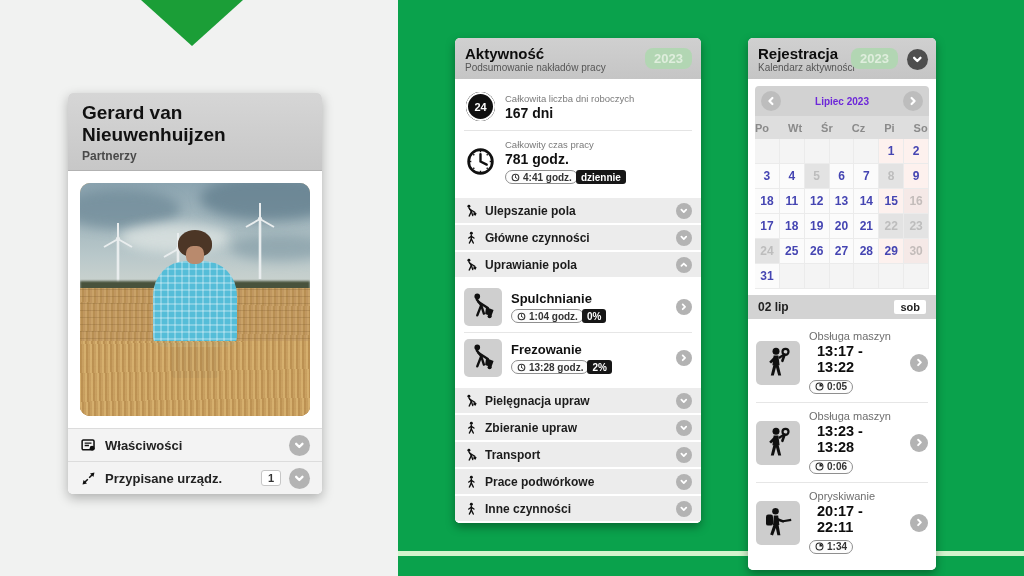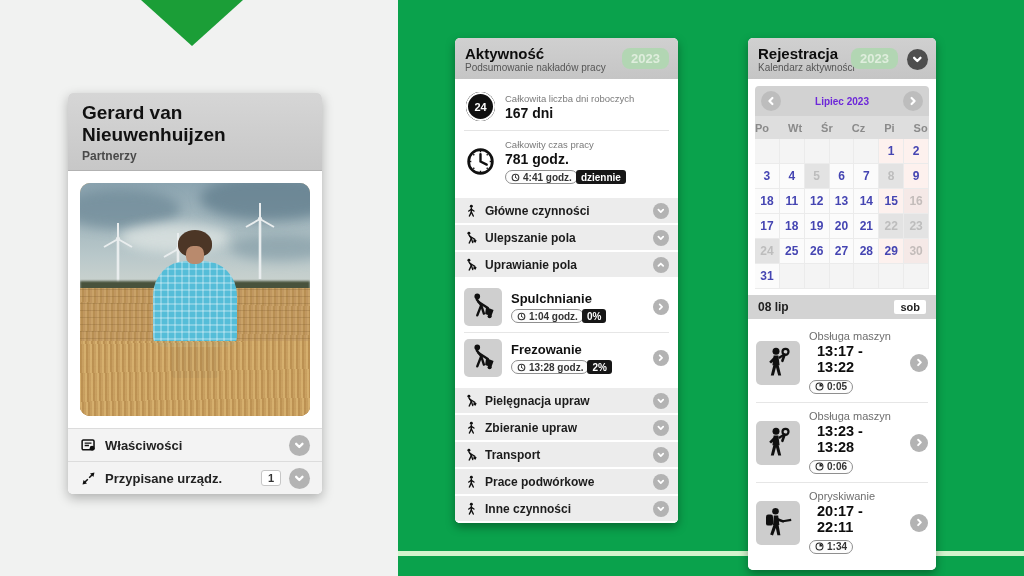--- a/index.html
+++ b/index.html
@@ -52,21 +52,21 @@
   .icon-s svg { width:100%; height:100%; }
 
   .chev { border-radius:50%; background:#b3b3b3; display:inline-flex; align-items:center; justify-content:center; flex:none; }
   .chev svg { width:60%; height:60%; }
   .chev.lg { width:21px; height:21px; }
   .chev.md { width:18px; height:18px; }
   .chev.sm { width:16px; height:16px; }
   .chev.dark { background:#4e4e4e; }
 
   
-  .activity { left:455px; top:38px; width:223px; }
+  .activity { left:455px; top:38px; width:246px; }
   .panel-header { background:linear-gradient(#d0d0d0,#c5c5c5); padding:7px 10px 6px; position:relative; }
   .panel-title { font-size:15px; font-weight:bold; color:#0d0d0d; }
   .panel-sub { font-size:10px; color:#555; margin-top:0; }
   .year-badge { position:absolute; right:9px; top:10px; background:#b2d6b3; color:#dfeedd; font-size:13px; font-weight:bold; padding:3px 9px; border-radius:8px; }
   .reg .year-badge { right:38px; }
   .hdr-chev { position:absolute; right:8px; top:11px; }
 
   .stats { background:#fff; padding:4px 9px 6px; }
   .stat { display:flex; align-items:center; gap:9px; padding:8px 1px; }
   .stat + .stat { border-top:1px solid #e4e4e4; }
@@ -243,51 +243,51 @@
             </span>
           <span class="chip">dziennie</span>
         </div>
       </div>
     </div>
   </div>
   <div class="cat-list" id="cat-list">
       <div class="cat-row">
     <span class="cat-icon">
           <svg viewBox="0 0 20 20">
+            <circle cx="7" cy="3.2" r="2.1" fill="#101010"></circle>
+            <g stroke="#101010" stroke-width="2" fill="none" stroke-linecap="round">
+              <path d="M7 5.6l3.5 5"></path>
+              <path d="M10.5 10.6l-3 6.6"></path>
+              <path d="M10.5 10.6l2 6"></path>
+              <path d="M8.5 7.8l7 4"></path>
+            </g>
+            <path d="M14 11.5l4 1.8-1.4 3.6-3.4-1.4z" fill="#101010"></path>
+          </svg>
+        </span>
+    <span class="cat-label">Ulepszanie pola</span>
+    <span class="chev sm">
+          <svg viewBox="0 0 12 12">
+            <path d="M3 4.6l3 3 3-3" stroke="#fff" stroke-width="2.2" fill="none" stroke-linecap="round" stroke-linejoin="round"></path>
+          </svg>
+        </span>
+  </div>
+      <div class="cat-row">
+    <span class="cat-icon">
+          <svg viewBox="0 0 20 20">
             <circle cx="10.5" cy="3.2" r="2.1" fill="#101010"></circle>
             <g stroke="#101010" stroke-width="2" fill="none" stroke-linecap="round">
               <path d="M10.5 5.6v6"></path>
               <path d="M10.5 7.6L6.8 10"></path>
               <path d="M10.5 7.6l3.7 2.4"></path>
               <path d="M10.5 11.6l-2.8 5.6"></path>
               <path d="M10.5 11.6l2.8 5.6"></path>
             </g>
           </svg>
         </span>
     <span class="cat-label">Główne czynności</span>
-    <span class="chev sm">
-          <svg viewBox="0 0 12 12">
-            <path d="M3 4.6l3 3 3-3" stroke="#fff" stroke-width="2.2" fill="none" stroke-linecap="round" stroke-linejoin="round"></path>
-          </svg>
-        </span>
-  </div>
-      <div class="cat-row">
-    <span class="cat-icon">
-          <svg viewBox="0 0 20 20">
-            <circle cx="7" cy="3.2" r="2.1" fill="#101010"></circle>
-            <g stroke="#101010" stroke-width="2" fill="none" stroke-linecap="round">
-              <path d="M7 5.6l3.5 5"></path>
-              <path d="M10.5 10.6l-3 6.6"></path>
-              <path d="M10.5 10.6l2 6"></path>
-              <path d="M8.5 7.8l7 4"></path>
-            </g>
-            <path d="M14 11.5l4 1.8-1.4 3.6-3.4-1.4z" fill="#101010"></path>
-          </svg>
-        </span>
-    <span class="cat-label">Ulepszanie pola</span>
     <span class="chev sm">
           <svg viewBox="0 0 12 12">
             <path d="M3 4.6l3 3 3-3" stroke="#fff" stroke-width="2.2" fill="none" stroke-linecap="round" stroke-linejoin="round"></path>
           </svg>
         </span>
   </div>
       <div class="cat-row">
     <span class="cat-icon">
           <svg viewBox="0 0 20 20">
             <circle cx="7" cy="3.2" r="2.1" fill="#101010"></circle>
@@ -555,21 +555,21 @@
         <div class="cell active">31</div>
         <div class="cell empty"></div>
         <div class="cell empty"></div>
         <div class="cell empty"></div>
         <div class="cell empty"></div>
         <div class="cell empty"></div>
         <div class="cell empty"></div>
       </div>
   </div>
   <div class="date-bar">
-    <span class="date-label">08 lip</span>
+    <span class="date-label">02 lip</span>
     <span class="wk-badge">sob</span>
   </div>
   <div class="entries" id="entries">
       <div class="entry">
     <span class="entry-icon">
           <svg viewBox="0 0 34 34">
             <circle cx="15" cy="5.3" r="3.5" fill="#101010"></circle>
             <path d="M12.6 9.6h4.8l1.2 9.6h-7.2z" fill="#101010"></path>
             <path d="M12.4 19l-2.6 10.4h3l2.2-8.2 2.2 8.2h3L17.6 19z" fill="#101010"></path>
             <path d="M12.8 11L8.2 15.8l1.8 1.7 4.2-3.7z" fill="#101010"></path>

